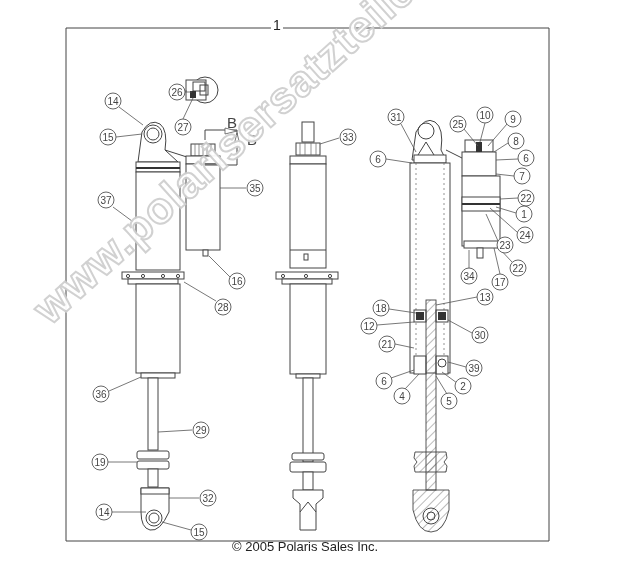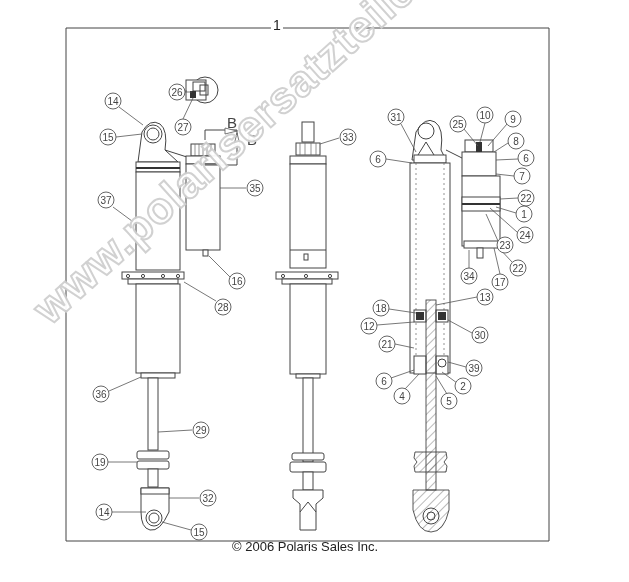--- a/index.html
+++ b/index.html
@@ -365,14 +365,14 @@
         </g>
     <g>
           <circle cx="449" cy="401" r="8" class="callout-c"></circle>
           <text x="449" y="401" class="callout-t">5</text>
         </g>
   </g>
 </svg>
 
 <div id="watermark">www.polarisersatzteile.de</div>
 <div id="title-num">1</div>
-<div id="copyright">© 2006 Polaris Sales Inc.</div>
+<div id="copyright">© 2005 Polaris Sales Inc.</div>
 </div>
 
 </body></html>

